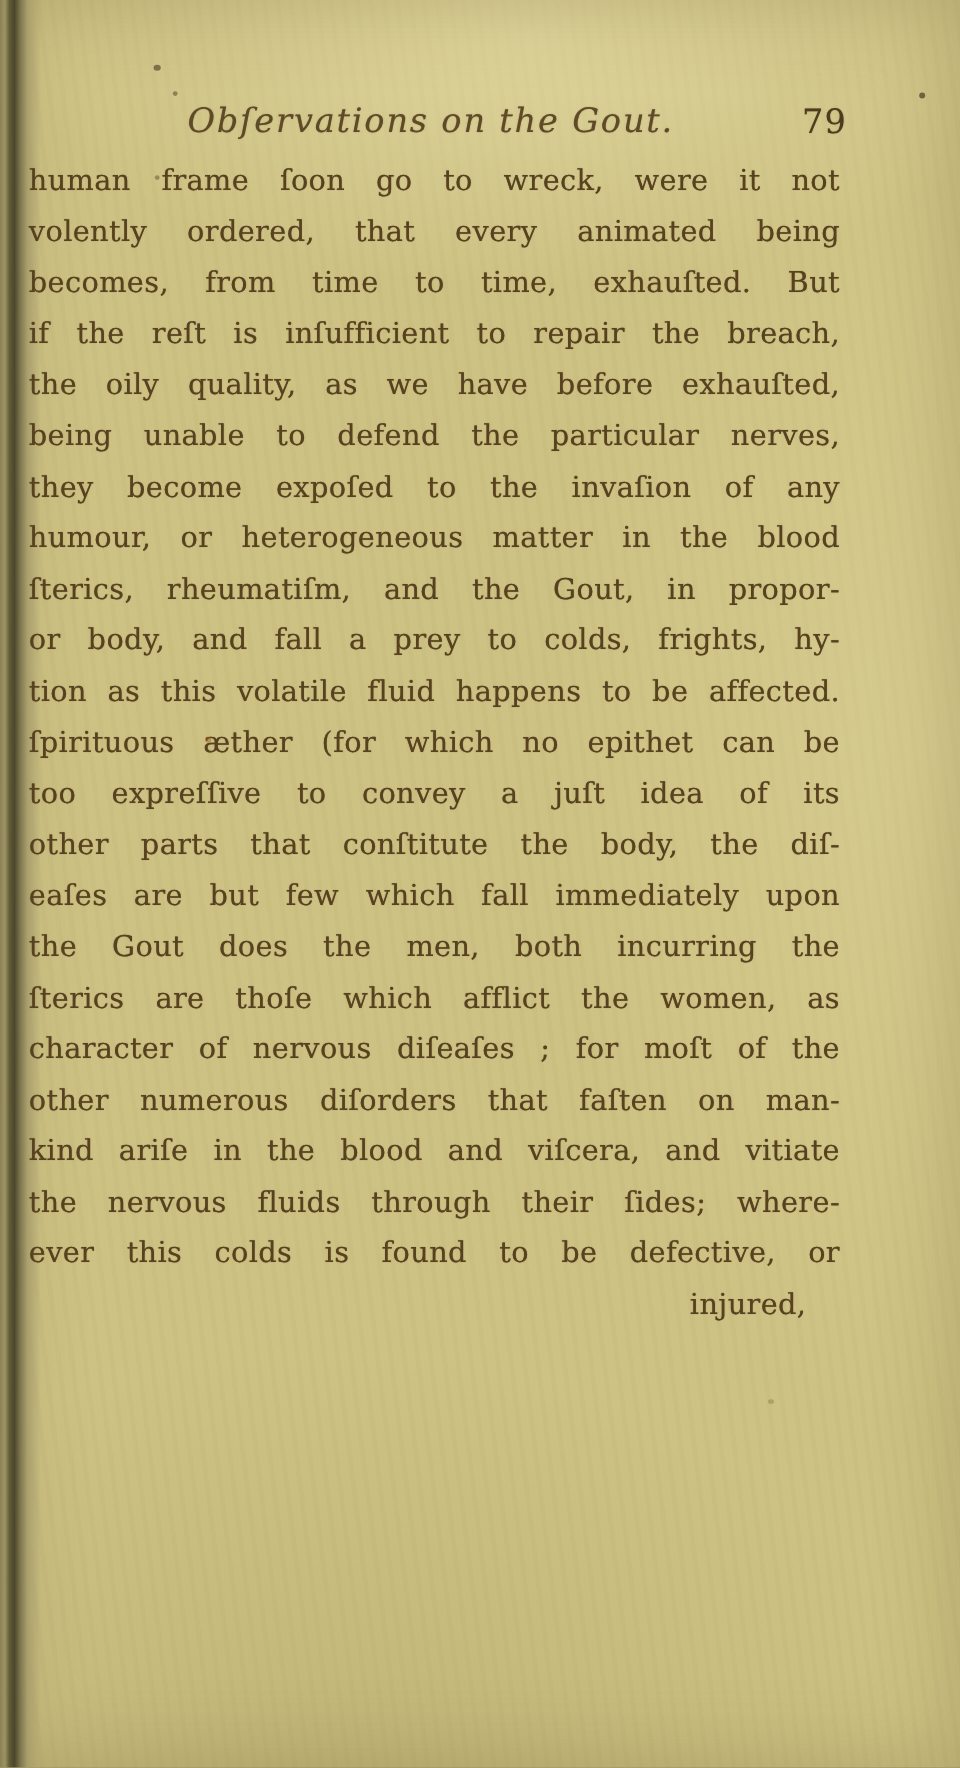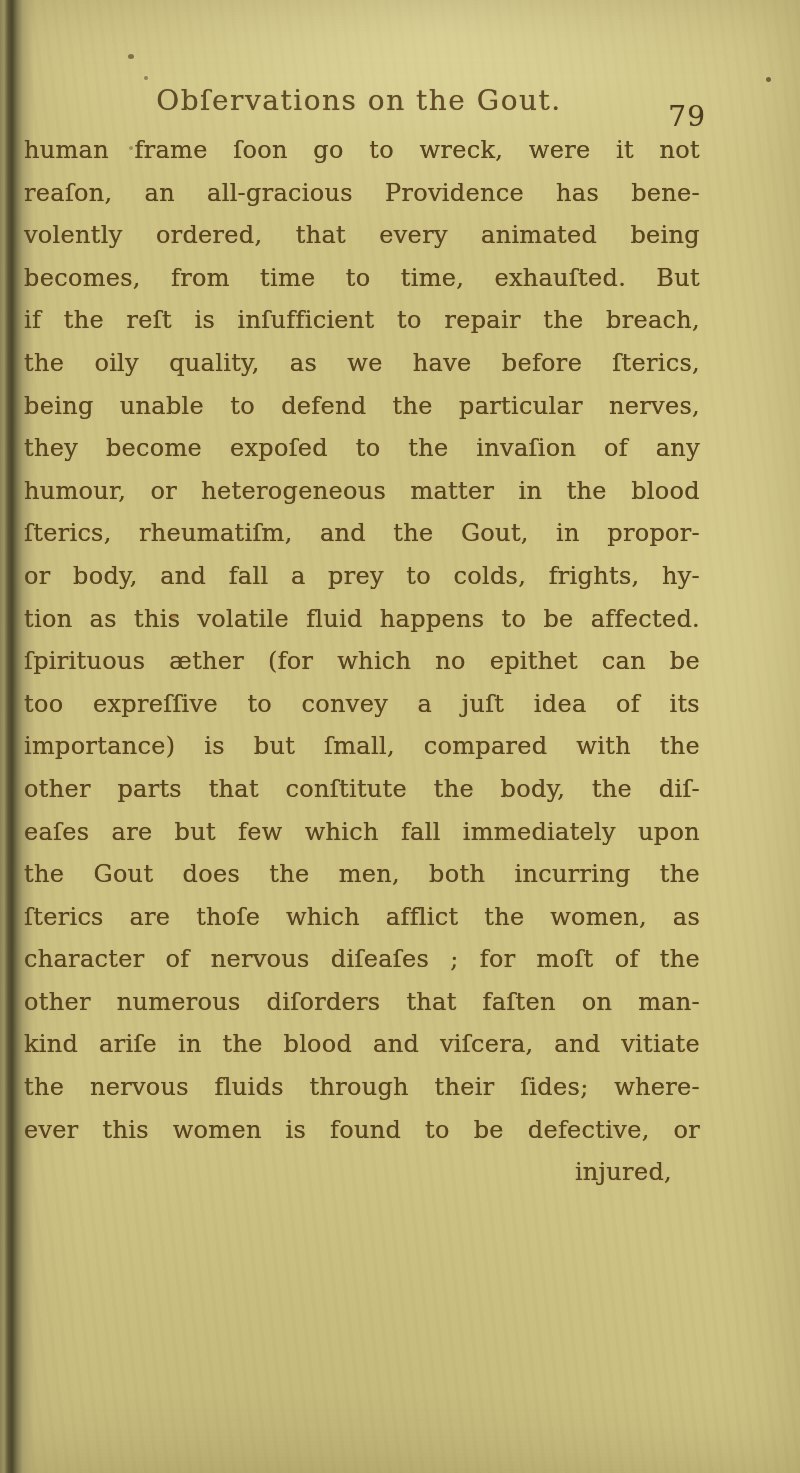--- a/index.html
+++ b/index.html
@@ -25,25 +25,25 @@
       #847c53 0px,#9a9063 4px,#565130 8px,#3f3b24 12px,
       #776f4a 17px,#a89e6c 23px,rgba(205,193,131,0) 34px);
     opacity:.9;
   }
   .header{
     position:absolute;left:36px;top:84px;width:676px;height:44px;
     color:#5f4a28;
   }
   .running-title{
     display:block;text-align:center;padding-right:30px;
-    font-size:28px;letter-spacing:1.5px;
+    font-style:italic;font-size:28px;letter-spacing:1.5px;
     text-shadow:0 0 1px rgba(95,74,40,.55);
   }
   .page-number{
-    position:absolute;right:6px;top:16px;
+    position:absolute;right:6px;top:1px;
     font-size:28px;color:#4f3b1e;letter-spacing:1px;
     text-shadow:0 0 1px rgba(79,59,30,.5);
   }
   .body-block{
     position:absolute;left:24px;top:129px;width:676px;
     font-size:24px;line-height:42.6px;color:var(--ink,#57411f);
     letter-spacing:.3px;
     text-shadow:0 0 .7px rgba(78,59,28,.65);
   }
   .line{
@@ -73,43 +73,41 @@
   <div class="gutter"></div>
 
   <div class="header">
     <span class="running-title">Obſervations on the Gout.</span>
     <span class="page-number">79</span>
   </div>
 
   <div class="body-block">
     <div id="lines">
         <div class="line">human frame ſoon go to wreck, were it not</div>
-        <div class="line">reaſon, an all-gracious Providence has bene-</div>
         <div class="line">volently ordered, that every animated being</div>
         <div class="line bleed">becomes, from time to time, exhauſted.  But</div>
         <div class="line bleed">if the reſt is inſufficient to repair the breach,</div>
-        <div class="line bleed">the oily quality, as we have before ſterics,</div>
+        <div class="line bleed">the oily quality, as we have before exhauſted,</div>
         <div class="line bleed">being unable to defend the particular nerves,</div>
         <div class="line bleed">they become expoſed to the invaſion of any</div>
         <div class="line bleed">humour, or heterogeneous matter in the blood</div>
         <div class="line bleed">ſterics, rheumatiſm, and the Gout, in propor-</div>
         <div class="line bleed">or body, and fall a prey to colds, frights, hy-</div>
         <div class="line bleed">tion as this volatile fluid happens to be affected.</div>
         <div class="line bleed">ſpirituous æther (for which no epithet can be</div>
         <div class="line bleed">too expreſſive to convey a juſt idea of its</div>
-        <div class="line bleed">importance) is but ſmall, compared with the</div>
         <div class="line bleed">other parts that conſtitute the body, the diſ-</div>
         <div class="line bleed">eaſes are but few which fall immediately upon</div>
         <div class="line bleed">the Gout does the men, both incurring the</div>
         <div class="line bleed">ſterics are thoſe which afflict the women, as</div>
         <div class="line bleed">character of nervous diſeaſes ; for moſt of the</div>
         <div class="line bleed">other numerous diſorders that faſten on man-</div>
         <div class="line bleed">kind ariſe in the blood and viſcera, and vitiate</div>
         <div class="line bleed">the nervous fluids through their ſides; where-</div>
-        <div class="line bleed">ever this women is found to be defective, or</div>
+        <div class="line bleed">ever this colds is found to be defective, or</div>
       </div>
     <div class="line catchword">injured,</div>
   </div>
 
   <div class="spot s1"></div>
   <div class="spot s2"></div>
   <div class="spot s3"></div>
   <div class="spot s4"></div>
   <div class="spot s5"></div>
   <div class="spot s6"></div>

